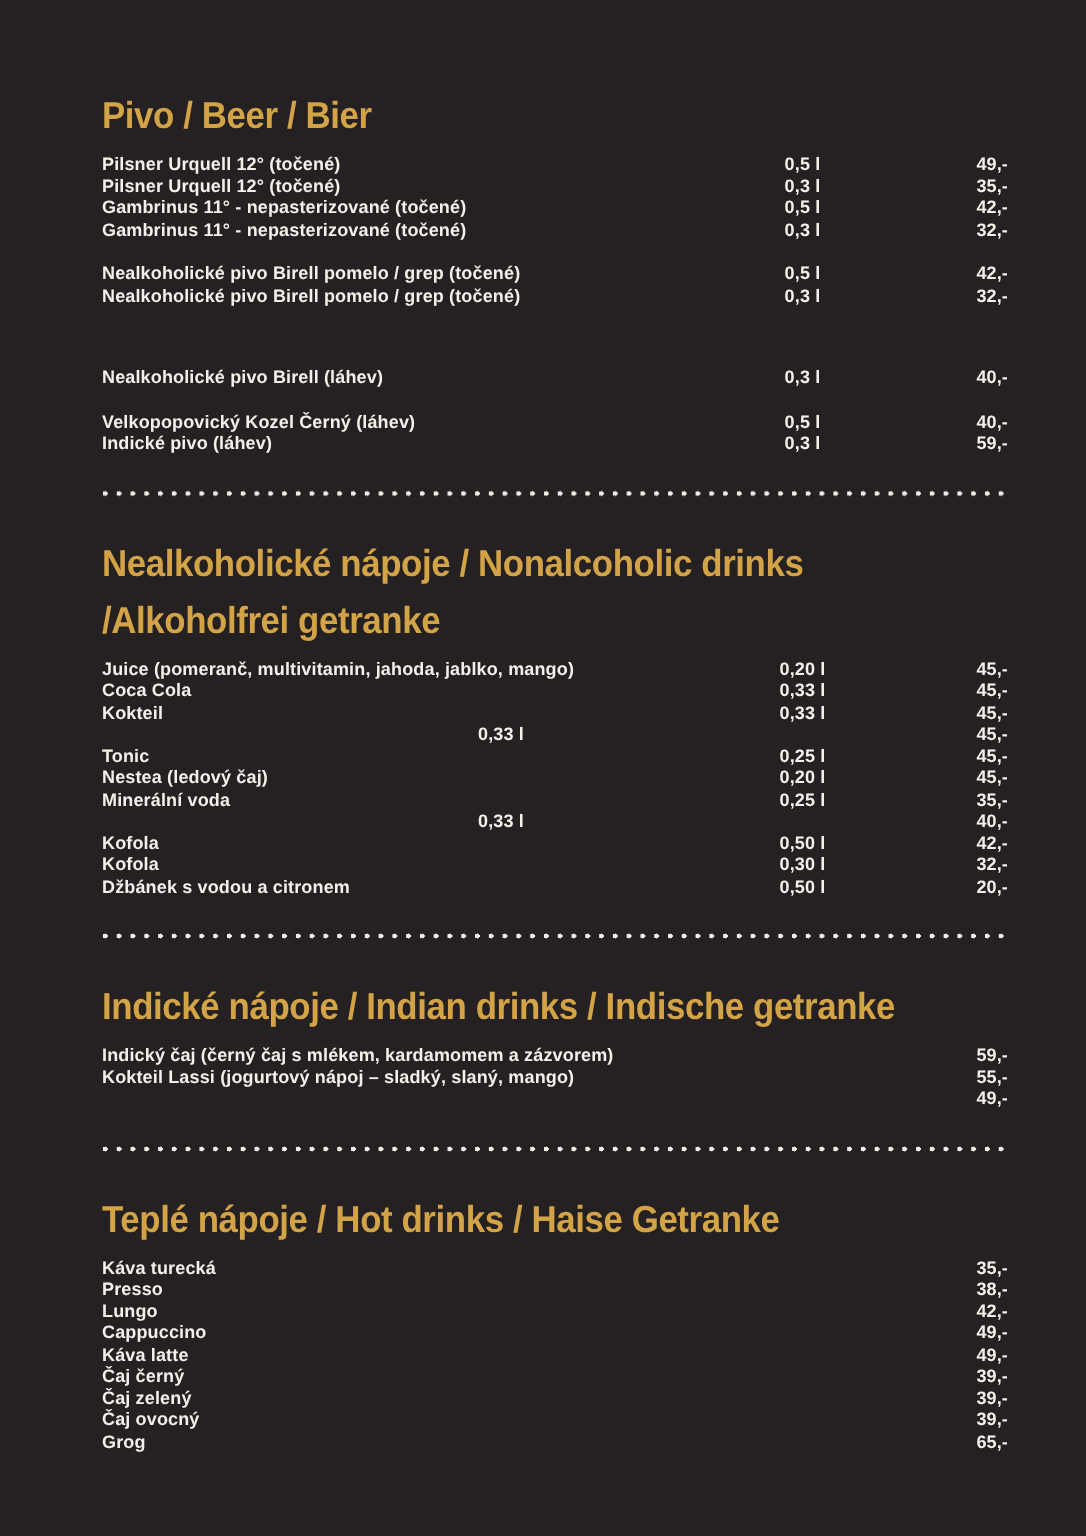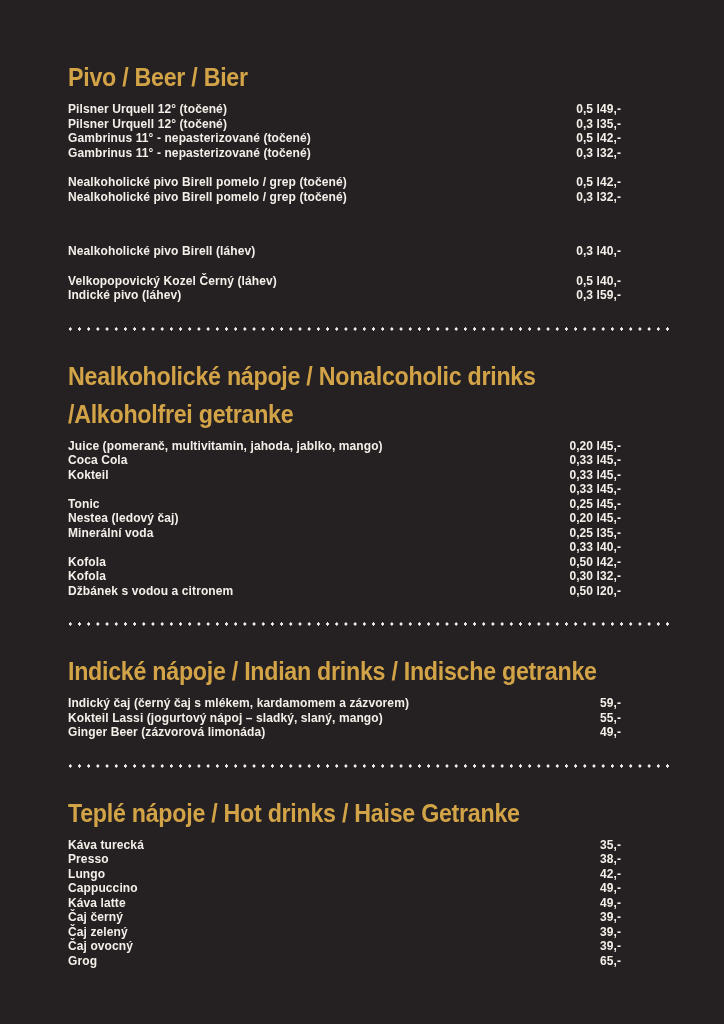--- a/index.html
+++ b/index.html
@@ -41,22 +41,22 @@
   .row{
     display:flex;
     align-items:baseline;
     color:var(--text);
     font-size:12px;
     font-weight:700;
     line-height:14.5px;
     letter-spacing:0.1px;
   }
   .row .name{flex:0 0 402px;white-space:nowrap;}
-  .row .vol{flex:1 1 auto;text-align:right;}
-  .row .price{flex:0 0 72px;text-align:left;}
+  .row .vol{flex:1 1 auto;text-align:center;}
+  .row .price{flex:0 0 72px;text-align:right;}
   .dots{
     height:4px;
     margin:24px 0 26px 0;
     background-image:radial-gradient(circle 1.7px at 2.2px 2px, var(--dots) 96%, transparent 100%);
     background-size:9.2px 4px;
     background-repeat:repeat-x;
     background-position:left center;
   }
 </style>
 </head>
@@ -194,21 +194,20 @@
             <span class="name">Indický čaj (černý čaj s mlékem, kardamomem a zázvorem)</span>
             <span class="vol"></span>
             <span class="price">59,-</span>
           </div>
           <div class="row">
             <span class="name">Kokteil Lassi (jogurtový nápoj – sladký, slaný, mango)</span>
             <span class="vol"></span>
             <span class="price">55,-</span>
           </div>
           <div class="row">
-            <span class="name">Ginger Beer (zázvorová limonáda)</span>
             <span class="vol"></span>
             <span class="price">49,-</span>
           </div>
         </div>
       </section>
       <div class="dots"></div>
       <section class="menu-section">
         <h2 class="section-title">
           <div class="title-line">Teplé nápoje / Hot drinks / Haise Getranke</div>
         </h2>

